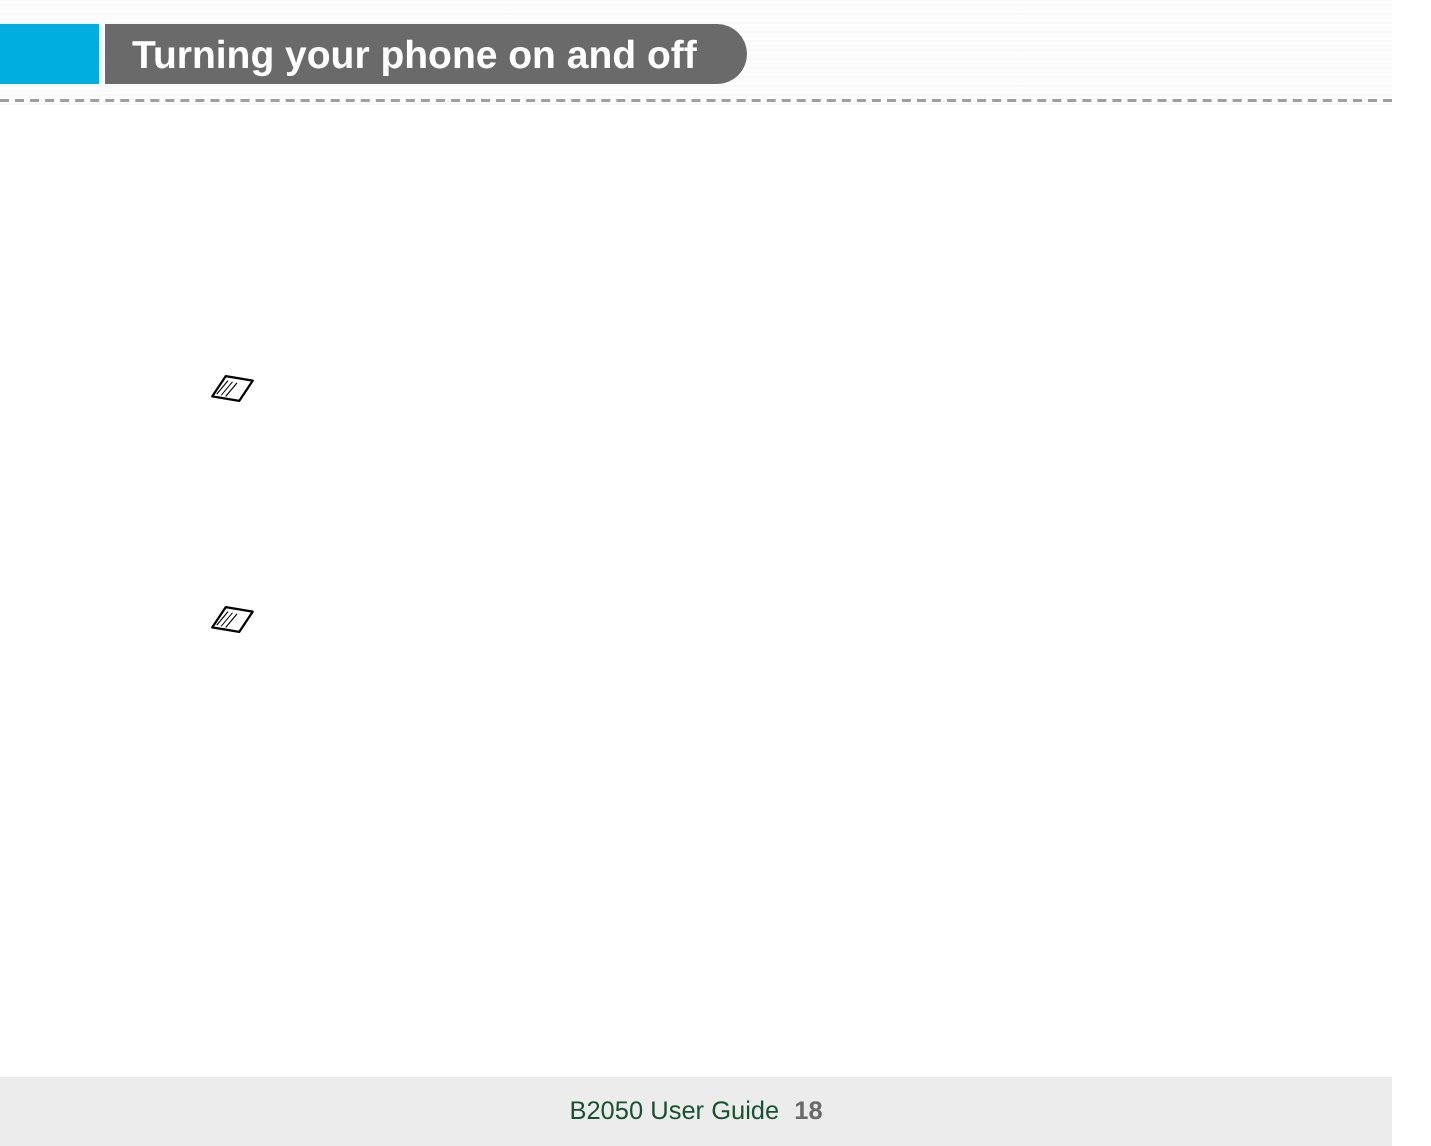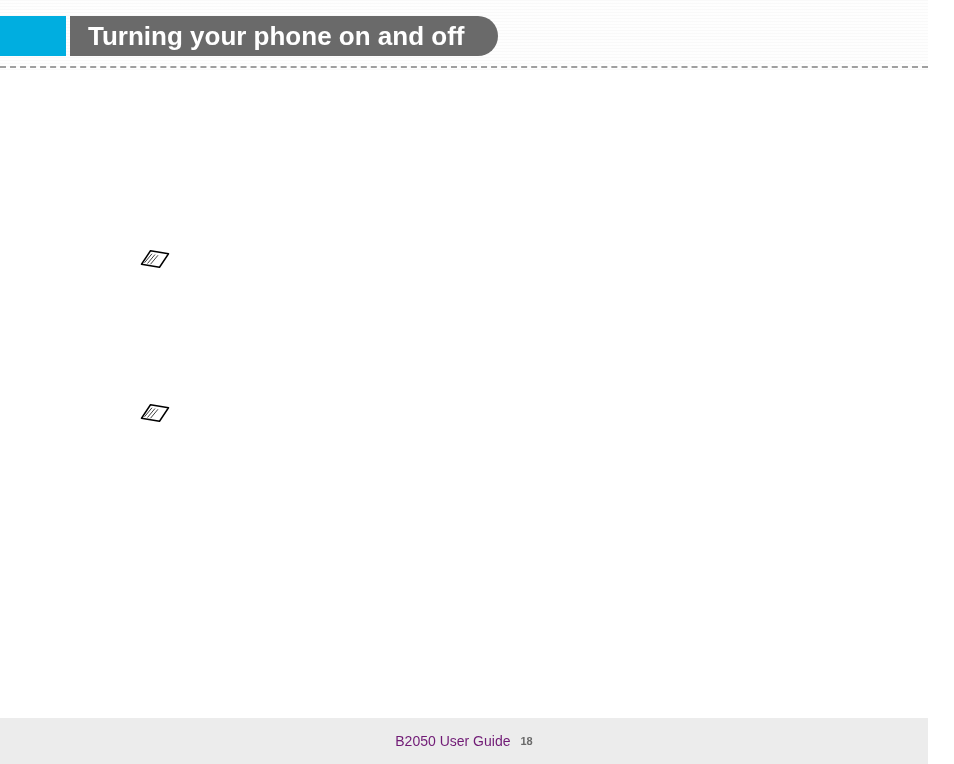--- a/index.html
+++ b/index.html
@@ -83,26 +83,26 @@
     left: 0; right: 0;
     bottom: 0;
     height: 46px;
     background: #ececec;
     display: flex;
     align-items: center;
     justify-content: center;
     gap: 10px;
   }
   .footer-label {
-    color: #701a75;
-    font-size: 14px;
+    color: #14532d;
+    font-size: 17px;
   }
   .footer-page {
     color: #6a6a6a;
-    font-size: 11px;
+    font-size: 17px;
     font-weight: bold;
   }
 </style>
 </head>
 <body>
 
 <div class="page">
 
   <div class="texture"></div>
 

